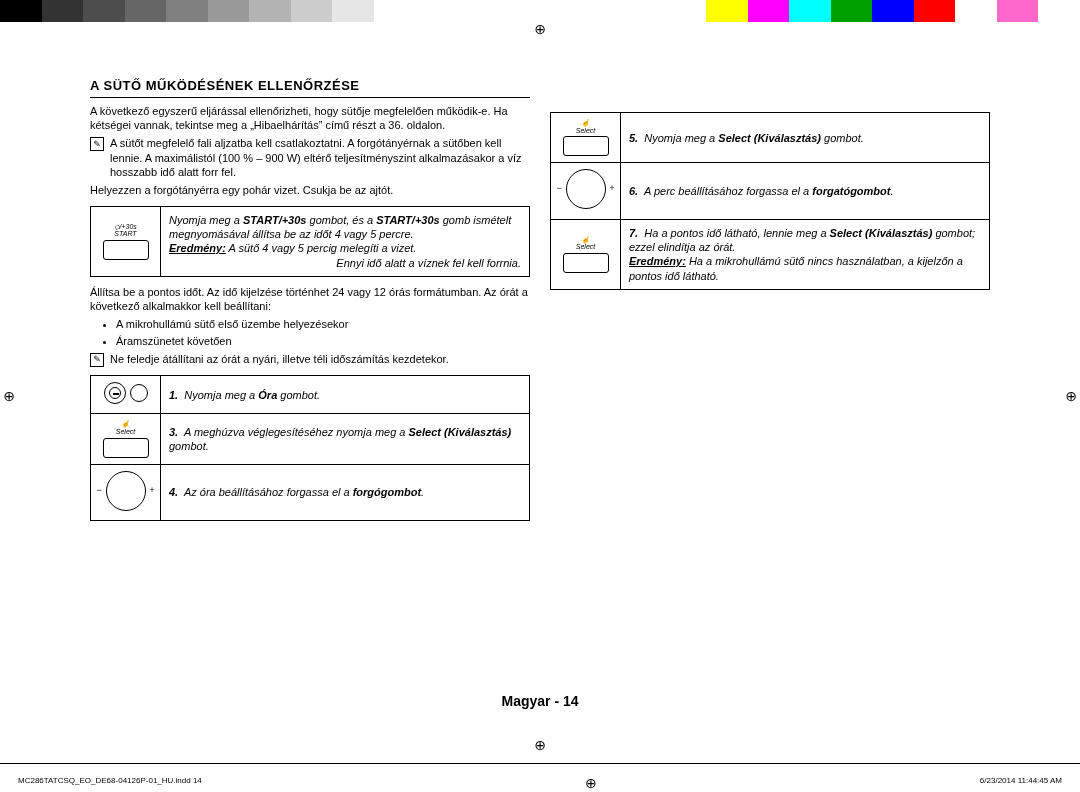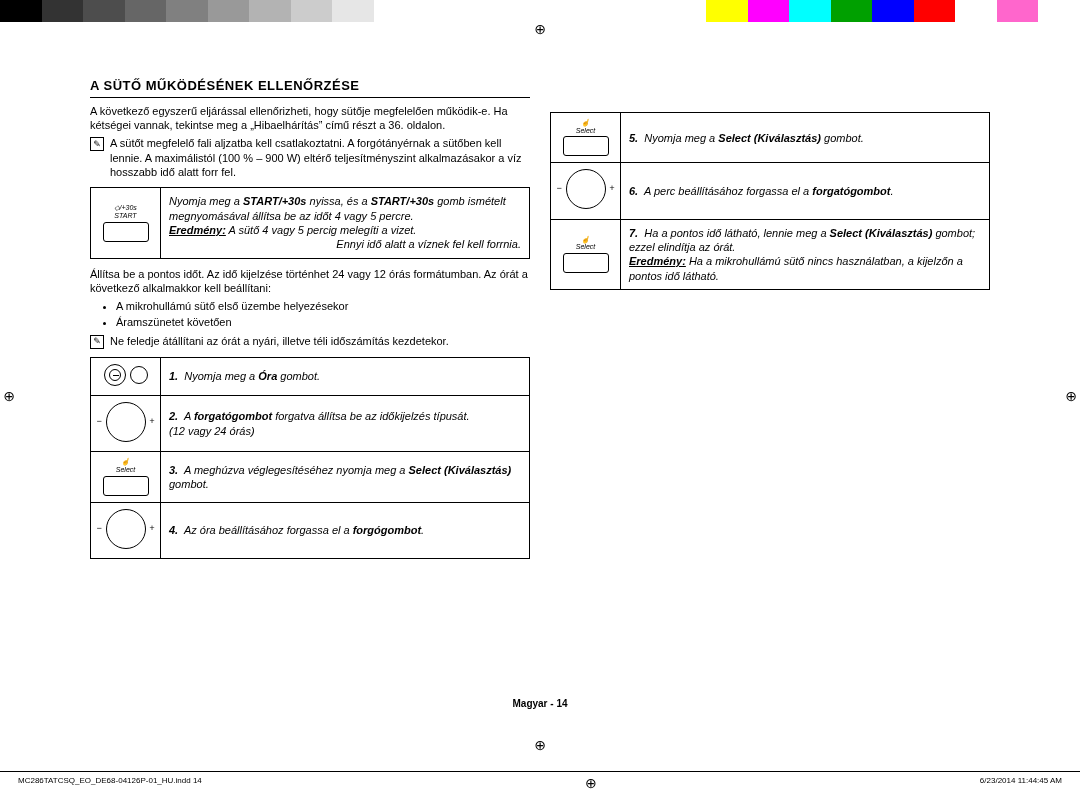--- a/index.html
+++ b/index.html
@@ -124,29 +124,29 @@
     transform-origin: left center;
   }
   .two-circ .c2 {
     width: 18px; height: 18px; border: 1px solid #000; border-radius: 50%;
   }
   .center-footer {
     position: absolute;
     left: 0; right: 0;
     bottom: 22px;
     text-align: center;
-    font-size: 10px;
+    font-size: 14px;
     font-weight: bold;
   }
   .footer-line {
     position: absolute;
     left: 0; right: 0;
     bottom: 2px;
     border-top: 1px solid #000;
-    padding: 4px 18px 0 18px;
+    padding: 12px 18px 0 18px;
     font-size: 8px;
     display: flex;
     justify-content: space-between;
     color: #000;
   }
   strong { font-weight: bold; }
   u { text-decoration: underline; }
   .sel-stack .tiny { text-align:center; }
 </style>
 </head>
@@ -191,31 +191,32 @@
   <div class="col">
 
     <h2>A SÜTŐ MŰKÖDÉSÉNEK ELLENŐRZÉSE</h2>
     <p class="intro">A következő egyszerű eljárással ellenőrizheti, hogy sütője megfelelően működik-e. Ha kétségei vannak, tekintse meg a „Hibaelhárítás” című részt a 36. oldalon.</p>
 
     <div class="note indent">
       <div class="note-icon">✎</div>
       <div>A sütőt megfelelő fali aljzatba kell csatlakoztatni. A forgótányérnak a sütőben kell lennie. A maximálistól (100 % – 900 W) eltérő teljesítményszint alkalmazásakor a víz hosszabb idő alatt forr fel.</div>
     </div>
 
+    <p>Helyezzen a forgótányérra egy pohár vizet. Csukja be az ajtót.</p>
 
     <table class="steps">
       <tbody>
           <tr>
         <td class="icon">
           <span class="tiny">◇/+30s</span>
           <span class="tiny">START</span>
           <div class="disp"></div>
         </td>
         <td>
-          <span>Nyomja meg a </span><strong>START/+30s</strong><span> nyissa, és a </span><strong>START/+30s</strong><span> gomb ismételt megnyomásával állítsa be az időt 4 vagy 5 percre.</span><br>
+          <span>Nyomja meg a </span><strong>START/+30s</strong><span> gombot, és a </span><strong>START/+30s</strong><span> gomb ismételt megnyomásával állítsa be az időt 4 vagy 5 percre.</span><br>
           <strong><u>Eredmény:</u></strong><span> A sütő 4 vagy 5 percig melegíti a vizet.</span><br>
           <div style="text-align:right">Ennyi idő alatt a víznek fel kell forrnia.</div>
         </td>
       </tr>
     </tbody>
       </table>
 
     <p>Állítsa be a pontos időt. Az idő kijelzése történhet 24 vagy 12 órás formátumban. Az órát a következő alkalmakkor kell beállítani:</p>
     <ul class="bullets">
       <li>A mikrohullámú sütő első üzembe helyezésekor</li>
@@ -234,30 +235,20 @@
                 <span class="c1"></span>
                 <span class="c2"></span>
               </span>
         </td>
         <td>
           <strong>1.</strong>&nbsp;
           <span>Nyomja meg a </span><strong>Óra</strong><span> gombot.</span>
         </td>
       </tr>
       <tr>
-        <td class="icon">
-          <div class="knob pm"></div>
-        </td>
-        <td>
-          <strong>2.</strong>&nbsp;
-          <span>A </span><strong>forgatógombot</strong><span> forgatva állítsa be az időkijelzés típusát.</span><br>
-          <span>(12 vagy 24 órás)</span>
-        </td>
-      </tr>
-      <tr>
         <td class="icon sel-stack">
           <span class="tiny">☝</span>
           <span class="tiny">Select</span>
           <div class="disp"></div>
         </td>
         <td>
           <strong>3.</strong>&nbsp;
           <span>A meghúzva véglegesítéséhez nyomja meg a </span><strong>Select (Kiválasztás)</strong><span> gombot.</span>
         </td>
       </tr>

